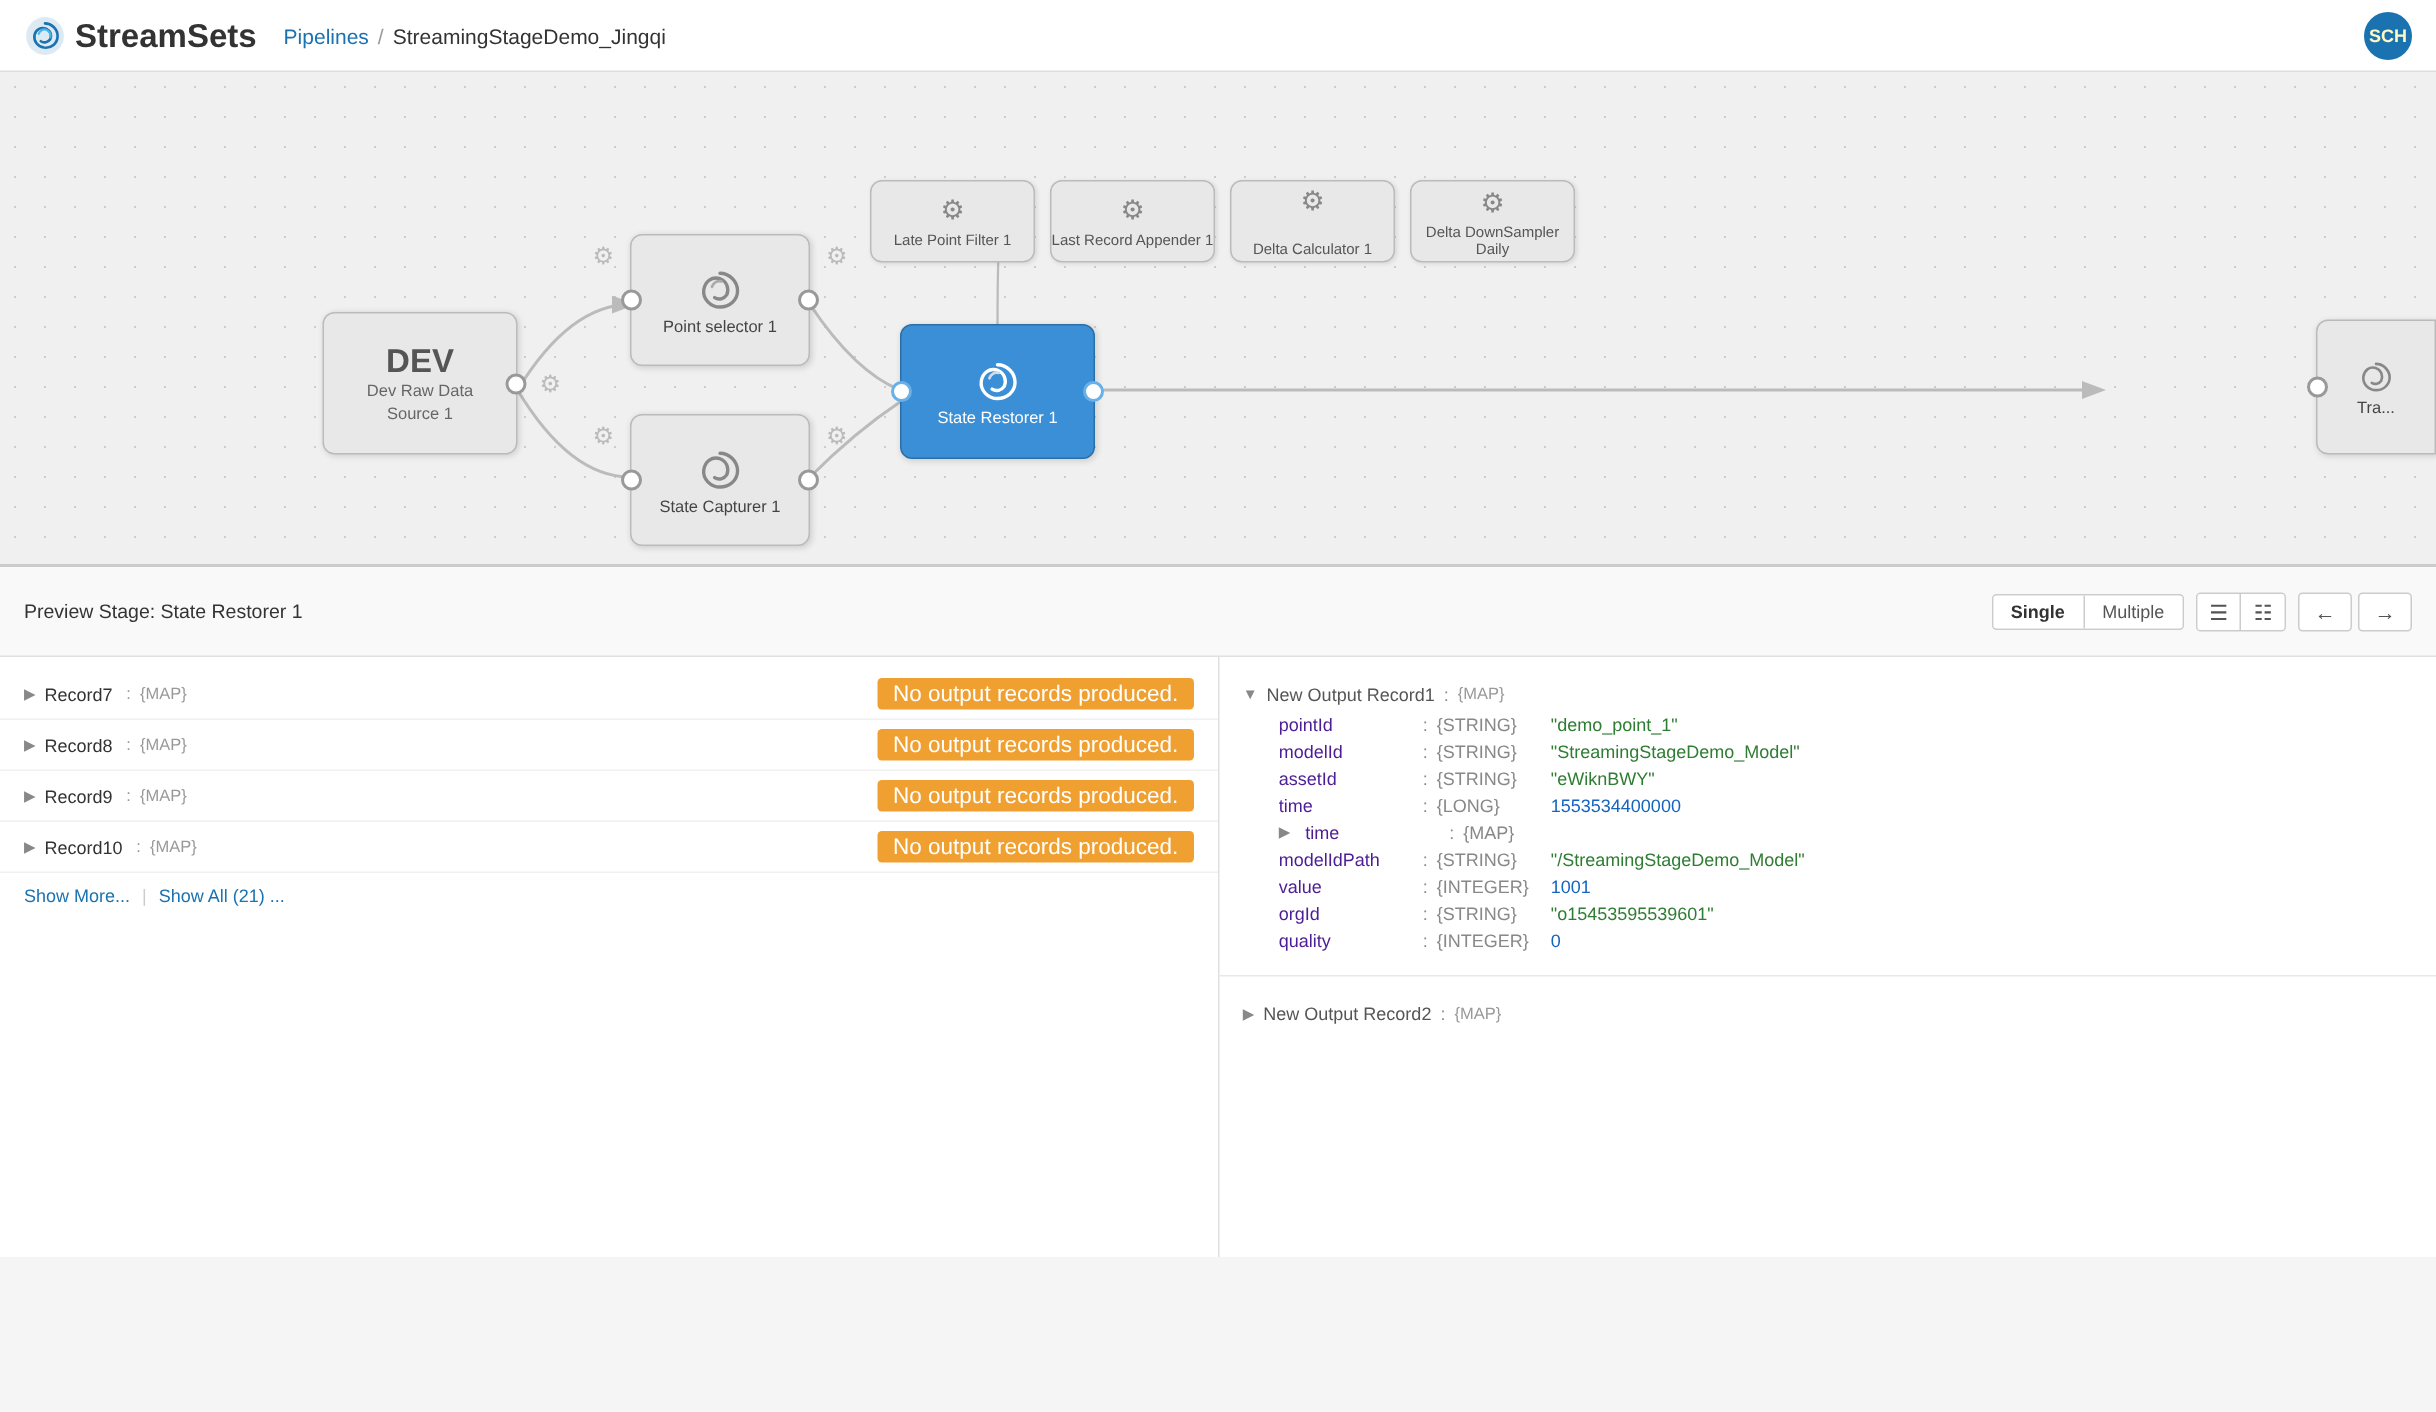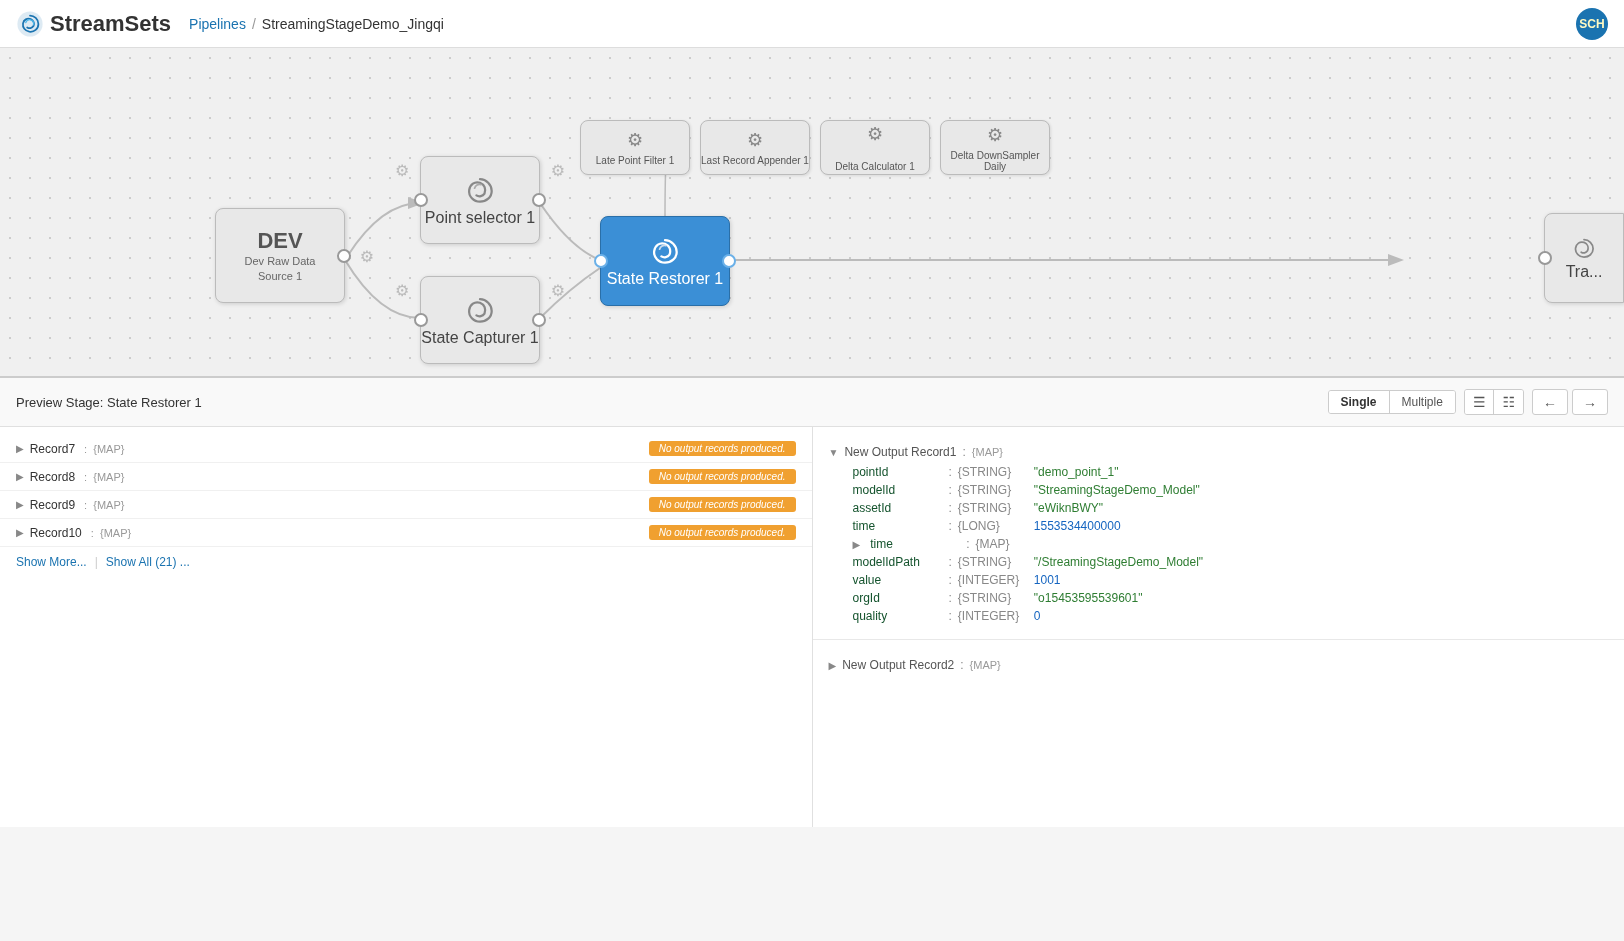--- a/index.html
+++ b/index.html
@@ -37,21 +37,21 @@
       background: #e8e8e8;
       border: 1px solid #bbb;
       border-radius: 8px;
       display: flex; flex-direction: column; align-items: center; justify-content: center;
       text-align: center;
       font-size: 12px; color: #444;
       cursor: pointer;
       box-shadow: 1px 1px 4px rgba(0,0,0,0.15);
     }
     .node.active { background: #3b8fd6; color: #fff; border-color: #2a6fa8; }
-    .node .node-label { font-size: 16px; line-height: 1.3; }
+    .node .node-label { font-size: 11px; line-height: 1.3; }
     .node-dev {
       position: absolute;
       background: #e8e8e8;
       border: 1px solid #bbb;
       border-radius: 8px;
       display: flex; flex-direction: column; align-items: center; justify-content: center;
       text-align: center;
       box-shadow: 1px 1px 4px rgba(0,0,0,0.15);
     }
     .node-dev .dev-title { font-size: 22px; font-weight: bold; color: #555; }
@@ -64,21 +64,21 @@
     .port { position: absolute; width: 14px; height: 14px; border-radius: 50%; background: #fff; border: 2px solid #999; }
 
     
     .gear-overlay { position: absolute; font-size: 16px; color: #bbb; }
 
     
     .preview-section { background: #fff; }
     .preview-header {
       display: flex; align-items: center; justify-content: space-between;
       padding: 8px 16px; border-bottom: 1px solid #e0e0e0; background: #f9f9f9;
-      height: 49px;
+      height: 60px;
     }
     .preview-title { font-size: 13px; font-weight: normal; color: #333; }
     .preview-controls { display: flex; align-items: center; gap: 8px; }
     .btn-group { display: flex; border: 1px solid #ccc; border-radius: 3px; overflow: hidden; }
     .btn-group button {
       padding: 4px 12px; background: #fff; border: none; cursor: pointer; font-size: 12px; color: #555;
     }
     .btn-group button.active { background: #fff; color: #333; font-weight: bold; }
     .btn-group button:not(:last-child) { border-right: 1px solid #ccc; }
     .view-btns { display: flex; border: 1px solid #ccc; border-radius: 3px; overflow: hidden; }
@@ -97,39 +97,38 @@
     
     .record-row {
       display: flex; align-items: center; justify-content: space-between;
       padding: 6px 16px; border-bottom: 1px solid #f0f0f0;
     }
     .record-label { display: flex; align-items: center; gap: 6px; color: #555; font-size: 12px; }
     .record-label .tri { color: #888; font-size: 10px; cursor: pointer; }
     .record-name { color: #333; font-weight: 500; }
     .record-type { color: #999; font-size: 11px; }
     .badge-no-output {
-      background: #f0a030; color: #fff; font-size: 10px; padding: 2px 10px; border-radius: 3px;
+      background: #f0a030; color: #fff; font-size: 15px; padding: 2px 10px; border-radius: 3px;
       white-space: nowrap;
-      font-style: italic;
     }
 
     
     .show-more-row { padding: 8px 16px; display: flex; gap: 8px; font-size: 12px; }
     .show-more-link { color: #1a73b0; cursor: pointer; text-decoration: none; }
     .show-more-sep { color: #ccc; }
 
     
     .output-record { padding: 6px 16px; }
     .output-record-header { display: flex; align-items: center; gap: 6px; padding: 4px 0; font-size: 12px; }
     .output-record-header .tri { color: #888; font-size: 10px; cursor: pointer; }
     .output-record-title { color: #555; font-weight: 500; }
     .output-record-type { color: #999; font-size: 11px; }
 
     .field-row { display: flex; align-items: center; gap: 6px; padding: 2px 0 2px 24px; font-size: 12px; }
-    .field-name { color: #14532d; min-width: 90px; }
+    .field-name { color: #4c1d95; min-width: 90px; }
     .field-colon { color: #888; }
     .field-type { color: #888; font-size: 12px; min-width: 70px; }
     .field-value-string { color: #2e7d32; }
     .field-value-number { color: #1565c0; }
 
     .divider-row { border-top: 1px solid #e8e8e8; margin: 8px 0; }
 
     
     .spiral-svg { width: 28px; height: 28px; }
 

